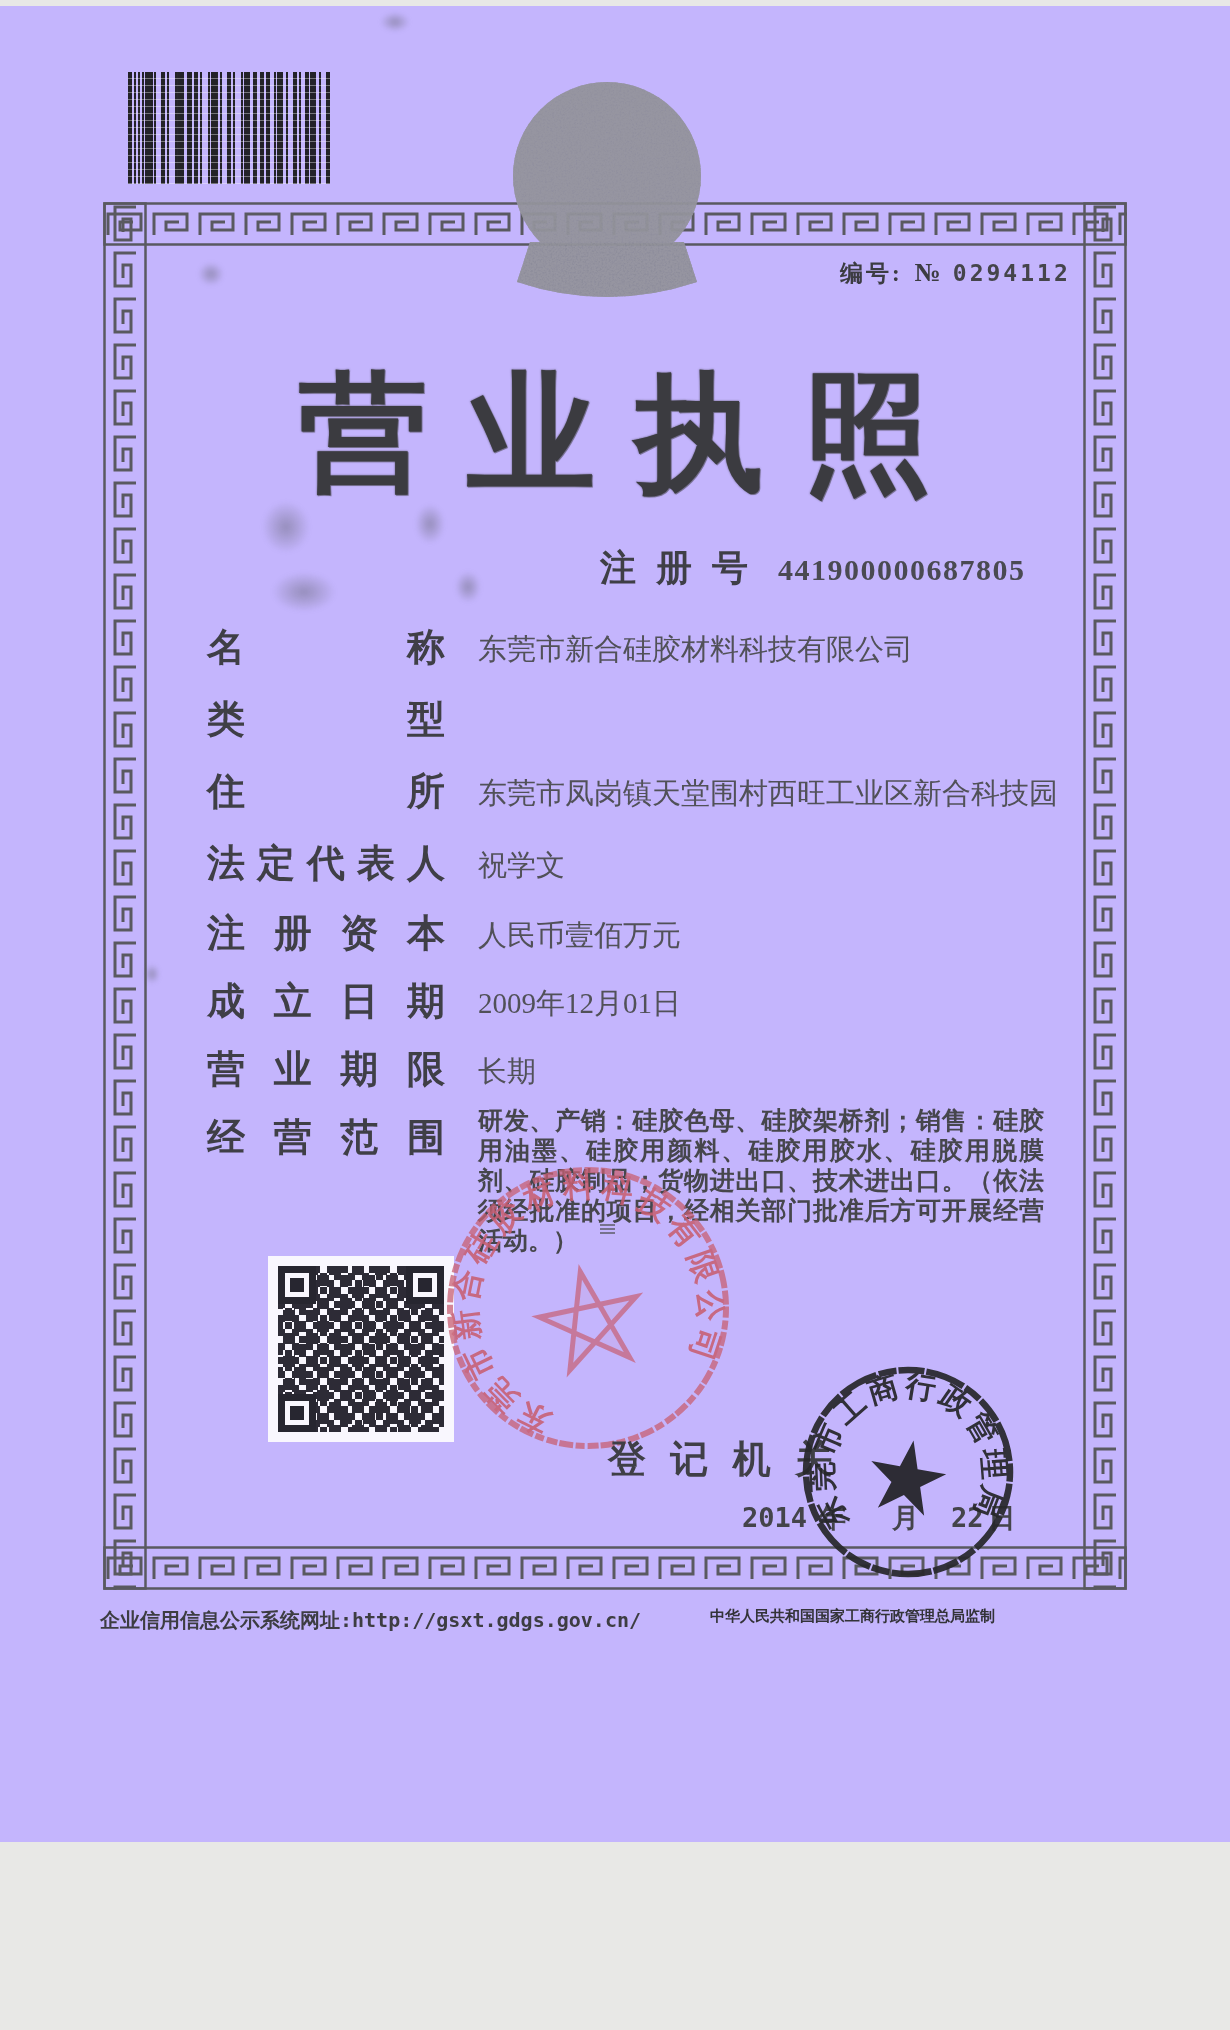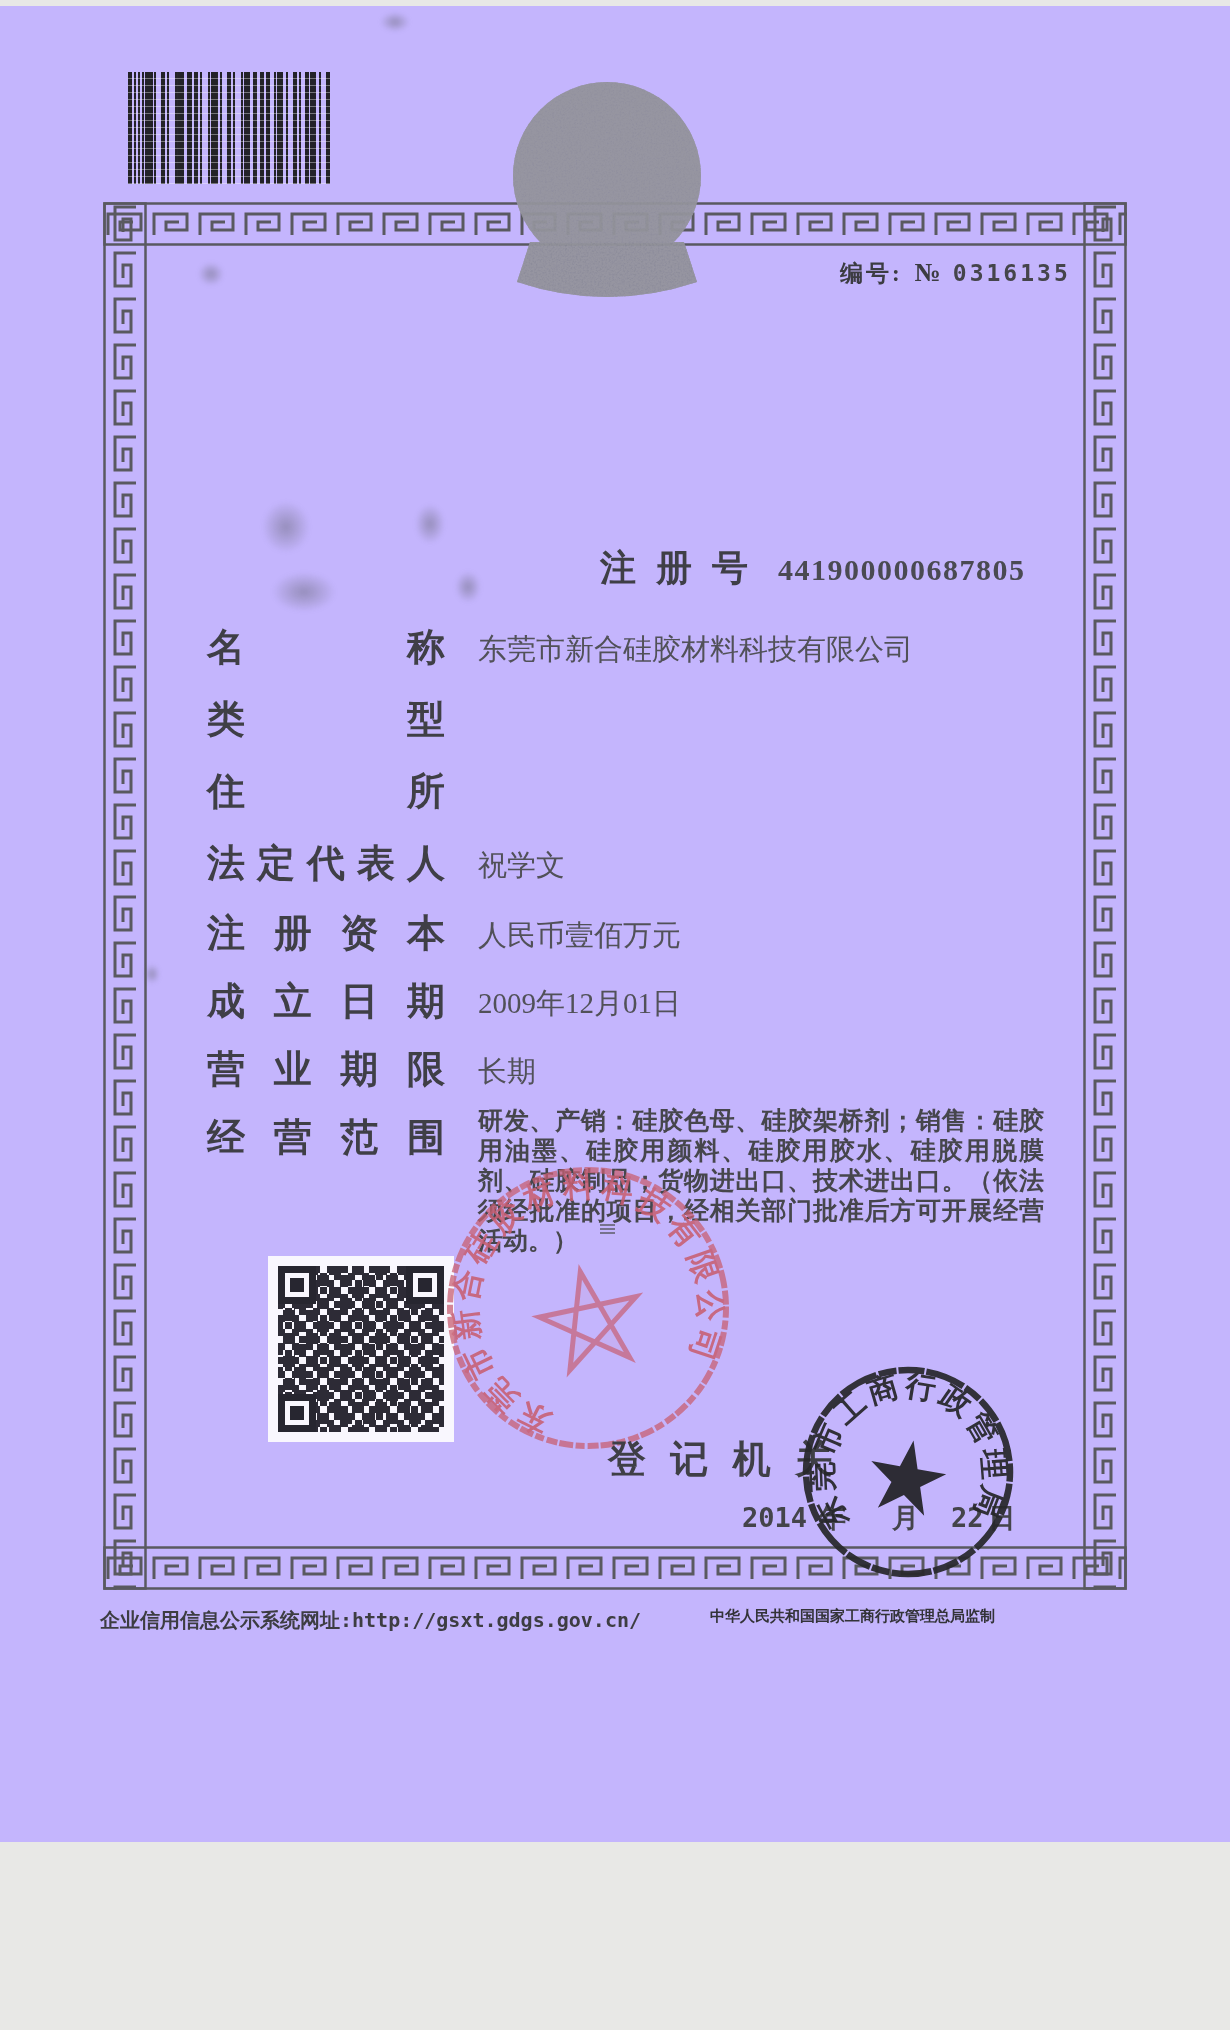--- a/index.html
+++ b/index.html
@@ -148,23 +148,24 @@
     </defs>
     <g filter="url(#spk)">
       <circle cx="107" cy="100" r="94" fill="#90909a"></circle>
       <path d="M30,166 L184,166 L197,206 Q107,236 17,206 Z" fill="#8c8c96"></path>
     </g>
   </svg>
 
   <div class="abs serial">
     <span class="lbl">编号:</span>
     <span class="no">№</span>
-    <span class="num">0316135</span>
-  </div>
-
+    <span class="num">0294112</span>
+  </div>
+
+  <div class="abs title">营业执照</div>
 
   <div class="abs regline">
     <span class="rl" data-justify="">
         <span>注</span>
         <span>册</span>
         <span>号</span>
       </span>
     <span class="rn">441900000687805</span>
   </div>
 
@@ -176,20 +177,21 @@
 
   <div id="l1" class="flabel" data-justify="">
       <span>类</span>
       <span>型</span>
     </div>
 
   <div id="l2" class="flabel" data-justify="">
       <span>住</span>
       <span>所</span>
     </div>
+  <div id="v2" class="fvalue">东莞市凤岗镇天堂围村西旺工业区新合科技园</div>
 
   <div id="l3" class="flabel" data-justify="">
       <span>法</span>
       <span>定</span>
       <span>代</span>
       <span>表</span>
       <span>人</span>
     </div>
   <div id="v3" class="fvalue">祝学文</div>
 

